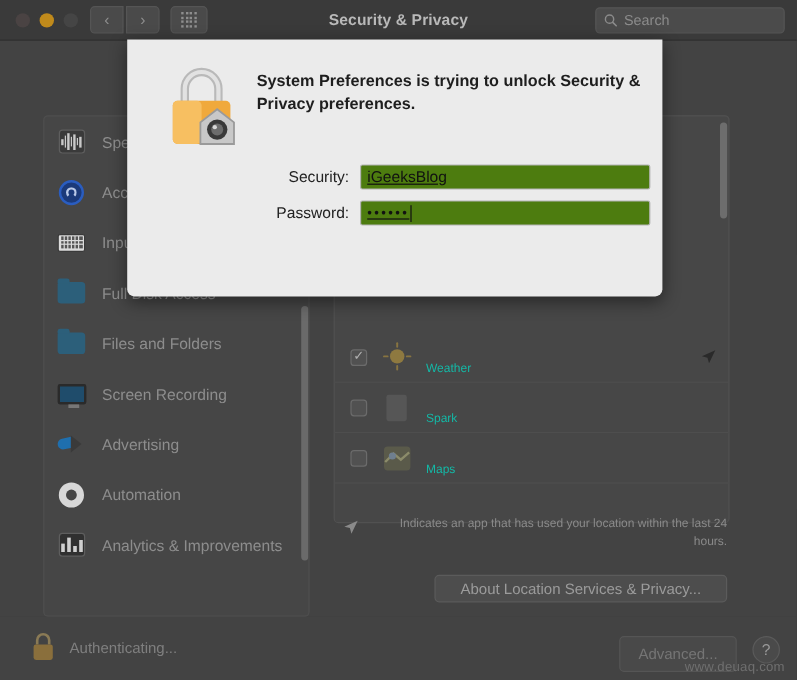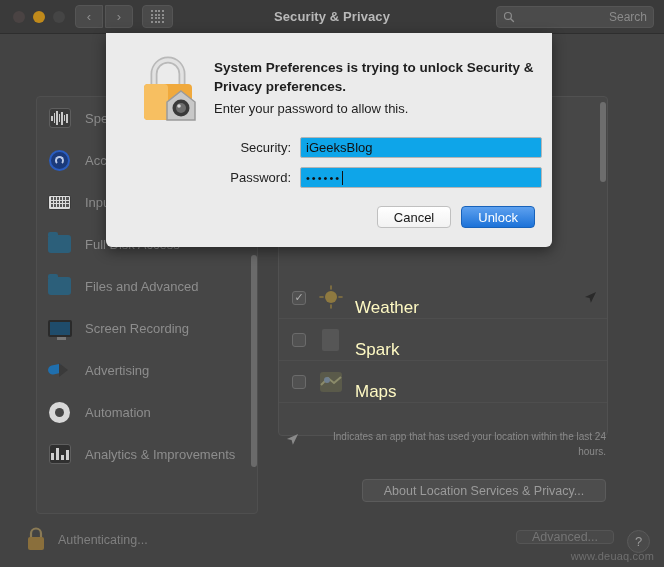--- a/index.html
+++ b/index.html
@@ -63,21 +63,21 @@
     position: absolute; top: 9px; left: 0; width: 664px;
     text-align: center;
     color: #b9b9b9; font-size: 13px; font-weight: bold;
     letter-spacing: .1px;
   }
 
   .searchbox {
     position: absolute; top: 6px; right: 10px;
     width: 158px; height: 22px;
     background: #4b4b4b; border: 1px solid #555; border-radius: 4px;
-    display: flex; align-items: center; padding: 0 6px; justify-content: space-between;
+    display: flex; align-items: center; padding: 0 6px;
   }
   .search-ico { width: 12px; height: 12px; margin-right: 5px; flex: 0 0 auto; }
   .search-ph { color: #8b8b8b; font-size: 12px; }
 
   
   .body-area {
     position: absolute; top: 34px; left: 0;
     width: 664px; height: 480px;
     background: #434343;
   }
@@ -198,21 +198,21 @@
     border-bottom: 1px solid #4e4e4e;
   }
   .chk {
     width: 14px; height: 14px; flex: 0 0 auto;
     border: 1px solid #6b6b6b; border-radius: 3px;
     background: #515151; margin-right: 12px;
     display: flex; align-items: center; justify-content: center;
     color: #b0b0b0; font-size: 11px; line-height: 1;
   }
   .app-ico { width: 26px; height: 26px; flex: 0 0 auto; margin-right: 11px; }
-  .app-name { color: #fef9c3; font-size: 17px; flex: 1 1 auto; margin-top: 20px; }
+  .app-name { color: #14b8a6; font-size: 10px; flex: 1 1 auto; margin-top: 20px; }
   .loc-arrow { width: 13px; height: 13px; flex: 0 0 auto; }
   .app-scroll {
     position: absolute; top: 5px; left: 321px;
     width: 6px; height: 80px;
     background: #6d6d6d; border-radius: 3px;
   }
 
   .footnote {
     position: absolute; top: 396px; left: 286px;
     width: 320px;
@@ -239,21 +239,21 @@
   .lock-small {
     position: absolute; top: 12px; left: 24px;
     width: 24px; height: 26px;
   }
   .auth-text {
     position: absolute; top: 19px; left: 58px;
     color: #7f7f7f; font-size: 12.5px;
   }
   .adv-btn {
     position: absolute; top: 16px; right: 50px;
-    width: 98px; height: 14px;
+    width: 98px; height: 30px;
     background: #494949; border: 1px solid #555; border-radius: 4px;
     color: #757575; font-size: 12.5px;
     display: flex; align-items: center; justify-content: center;
   }
   .help-btn {
     position: absolute; top: 16px; right: 14px;
     width: 23px; height: 23px; border-radius: 50%;
     background: #4a4a4a; border: 1px solid #5a5a5a;
     color: #9a9a9a; font-size: 13px;
     display: flex; align-items: center; justify-content: center;
@@ -290,24 +290,24 @@
     display: flex; align-items: center;
   }
   .field-row.user { top: 104px; }
   .field-row.pass { top: 134px; }
   .field-label {
     width: 77px; text-align: right; margin-right: 9px;
     color: #222; font-size: 13px;
   }
   .field-input {
     width: 242px; height: 21px;
-    background: #0ea5e9; border: 1px solid #b4b4b4; border-radius: 2px;
+    background: #4d7c0f; border: 1px solid #b4b4b4; border-radius: 2px;
     display: flex; align-items: center;
     padding: 0 5px;
-    color: #111; font-size: 13px;
+    color: #111; font-size: 13px; text-decoration: underline;
   }
   .pw-dots { letter-spacing: 2px; font-size: 11px; color: #111; }
   .caret {
     display: inline-block; width: 1px; height: 14px;
     background: #111; margin-left: 1px;
   }
   .sheet-buttons {
     position: absolute; top: 173px; right: 17px;
     display: flex; gap: 10px; align-items: center;
   }
@@ -438,21 +438,21 @@
         <span class="side-ico">
             <span class="ic-folder"></span>
           </span>
         <span class="side-label">Full Disk Access</span>
       </div>
 
       <div class="side-item">
         <span class="side-ico">
             <span class="ic-folder"></span>
           </span>
-        <span class="side-label">Files and Advanced</span>
+        <span class="side-label">Files and Folders</span>
       </div>
 
       <div class="side-item">
         <span class="side-ico">
             <span class="ic-screen"></span>
           </span>
         <span class="side-label">Screen Recording</span>
       </div>
 
       <div class="side-item">
@@ -552,36 +552,31 @@
       <path d="M18 30 V19 a14 14 0 0 1 28 0 V30" fill="none" stroke="#e2e2e2" stroke-width="3.5"></path>
       <rect x="8" y="29" width="48" height="36" rx="4" fill="#f0a93c"></rect>
       <rect x="8" y="29" width="24" height="36" rx="4" fill="#f7bf61"></rect>
       <path d="M45 36 L59 47 V65 H31 V47 Z" fill="#c8c8c8" stroke="#9a9a9a" stroke-width="1.5"></path>
       <circle cx="45" cy="53" r="8.5" fill="#3a3a3a"></circle>
       <circle cx="45" cy="53" r="5" fill="#6d6d6d"></circle>
       <circle cx="43" cy="51" r="1.8" fill="#d8d8d8"></circle>
     </svg>
 
     <div class="sheet-title">System Preferences is trying to unlock Security &amp; Privacy preferences.</div>
-    <div class="sheet-sub">Enter your password to allow this.</div>
 
     <div class="field-row user">
       <span class="field-label">Security:</span>
       <div class="field-input">
         <span>iGeeksBlog</span>
       </div>
     </div>
 
     <div class="field-row pass">
       <span class="field-label">Password:</span>
       <div class="field-input">
         <span class="pw-dots">••••••</span>
         <span class="caret"></span>
       </div>
     </div>
 
-    <div class="sheet-buttons">
-      <div class="btn cancel">Cancel</div>
-      <div class="btn primary">Unlock</div>
-    </div>
   </div>
 
 </div>
 
 </body></html>

